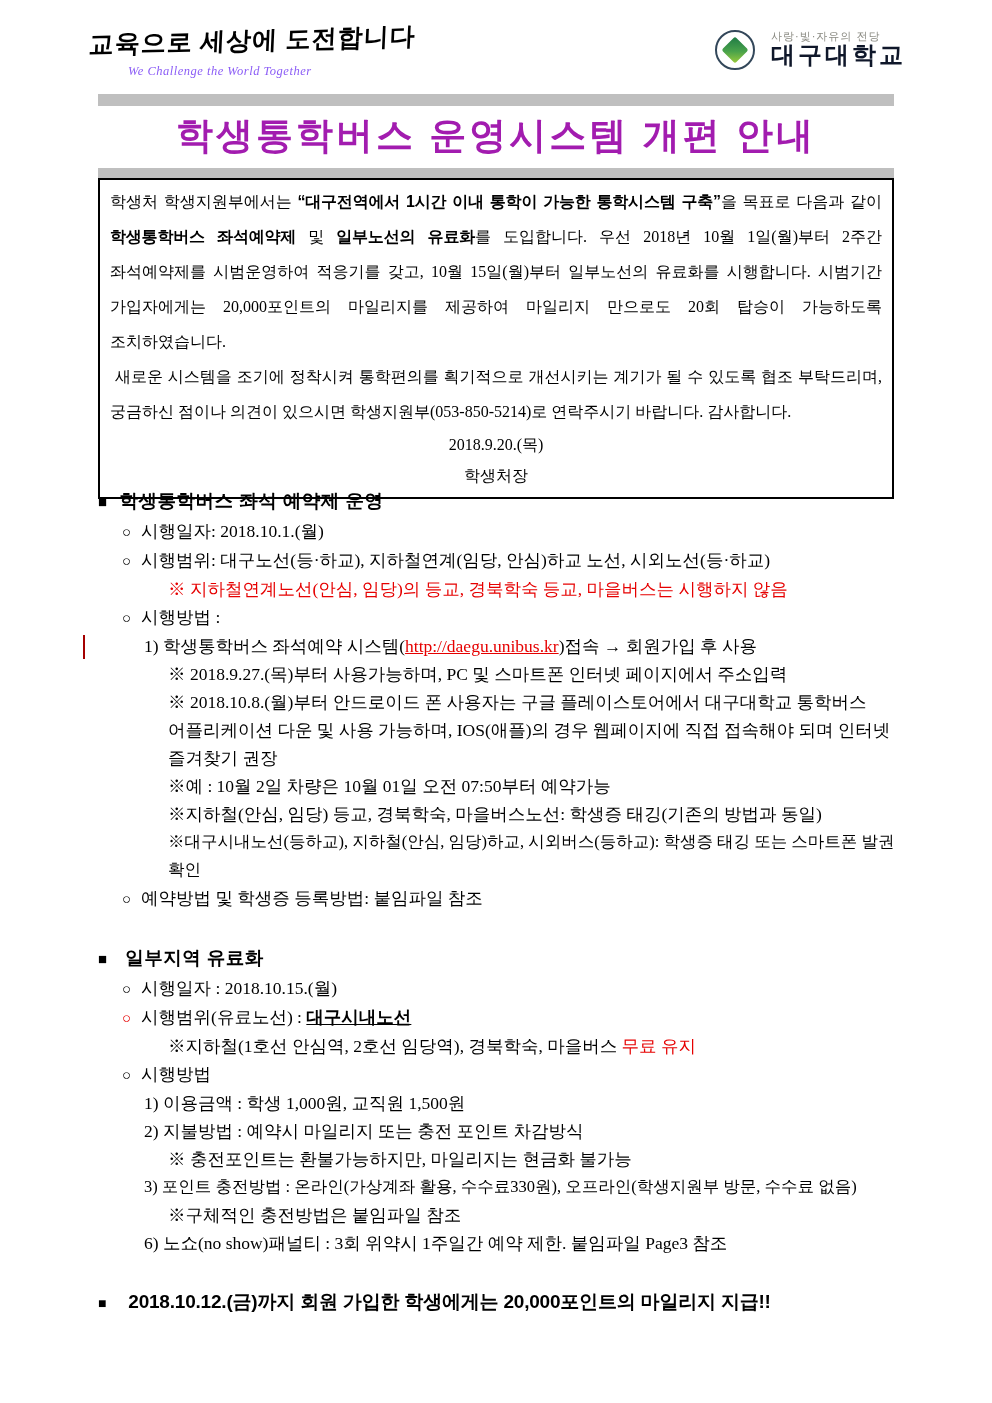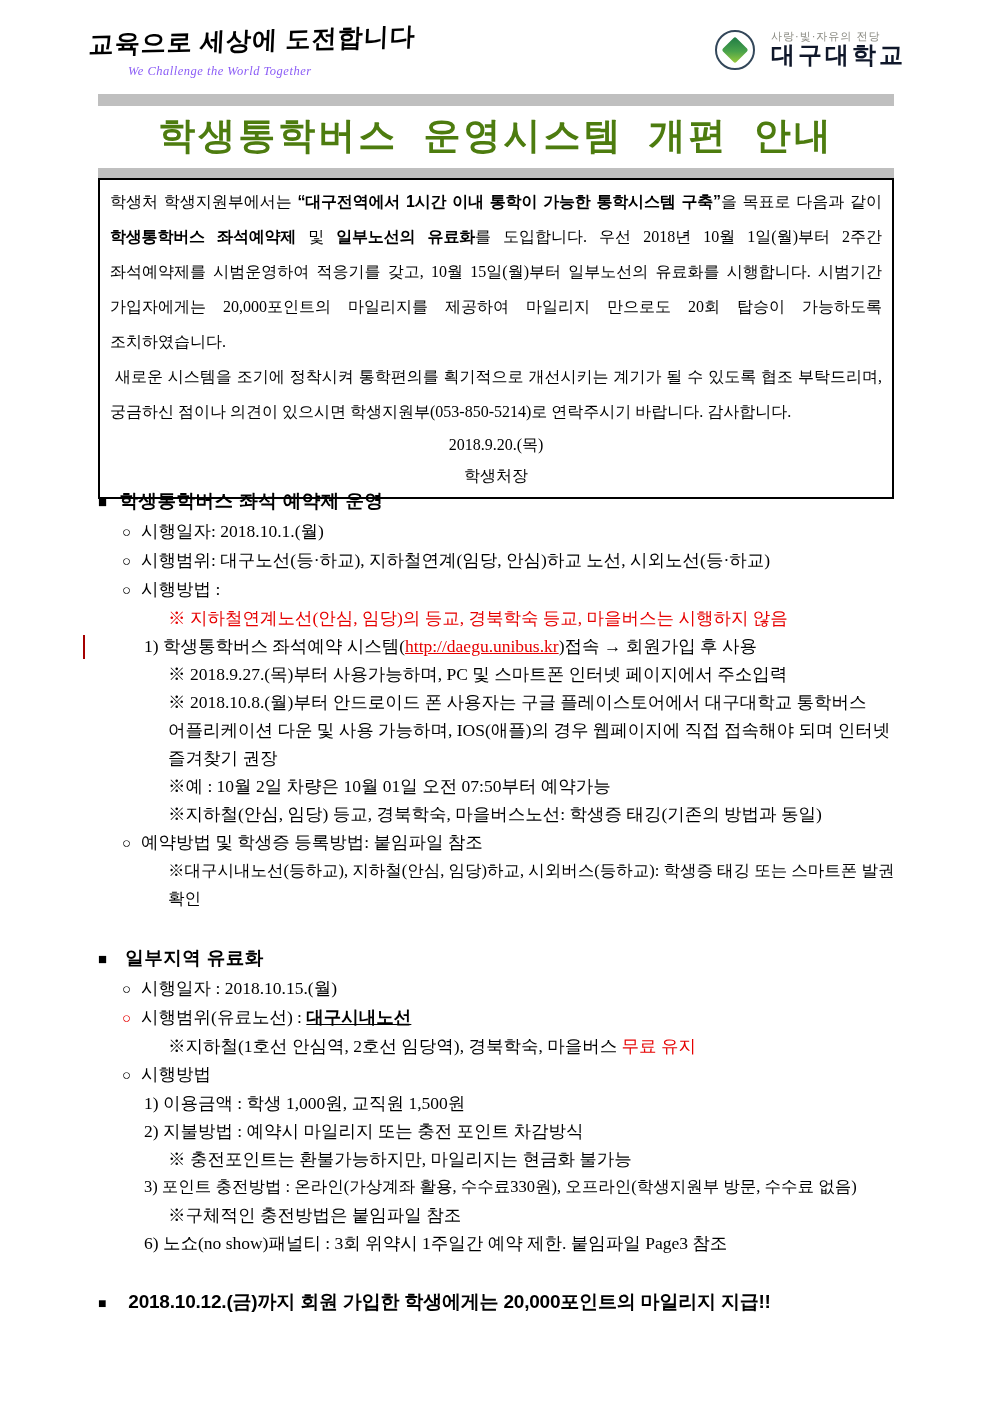--- a/index.html
+++ b/index.html
@@ -39,23 +39,23 @@
   .uni-motto { font-size: 11px; color: #8a8a82; letter-spacing: 1px; font-family: "Liberation Sans", sans-serif; }
   .uni-name {
     font-size: 24px; font-weight: bold; color: #0f172a; letter-spacing: 3px;
     font-family: "Liberation Sans", sans-serif;
   }
 
   
   .titleblock { position: absolute; top: 94px; left: 98px; width: 796px; }
   .graybar { height: 12px; background: #bfbfbf; }
   .doc-title {
-    text-align: center; font-family: Liberation Mono, monospace;
+    text-align: center; font-family: Liberation Sans, sans-serif;
     font-weight: bold; font-size: 37px; letter-spacing: 3px;
-    padding: 5px 0 7px 0; color: #4d7c0f;
+    padding: 5px 0 7px 0; color: #a21caf;
   }
 
   
   .noticebox {
     position: absolute; top: 178px; left: 98px; width: 796px; box-sizing: border-box;
     border: 2px solid #000; padding: 4px 10px 6px 10px; font-size: 16px;
   }
   .noticebox p { margin: 0; text-align: justify; line-height: 35px; word-break: keep-all; }
   .noticebox .center { text-align: center; line-height: 31px; }
   .emph { font-weight: bold; font-family: "Liberation Sans", sans-serif; letter-spacing: -0.2px; }
@@ -134,35 +134,35 @@
 
   <div class="sections">
 
     <div>
       <div class="sec-heading"><span class="bullet">■</span><span>학생통학버스 좌석 예약제 운영</span></div>
 
       <div class="line l-circle"><span class="bullet-circle">○</span><span>시행일자: 2018.10.1.(월)</span></div>
 
       <div class="line l-circle"><span class="bullet-circle">○</span><span>시행범위: 대구노선(등·하교), 지하철연계(임당, 안심)하교 노선, 시외노선(등·하교)</span></div>
 
+      <div class="line l-note-red">※ 지하철연계노선(안심, 임당)의 등교, 경북학숙 등교, 마을버스는 시행하지 않음</div>
+
       <div class="line l-circle"><span class="bullet-circle">○</span><span>시행방법 :</span></div>
-
-      <div class="line l-note-red">※ 지하철연계노선(안심, 임당)의 등교, 경북학숙 등교, 마을버스는 시행하지 않음</div>
 
       <div class="line l-num"><span class="changebar"></span><span>1) 학생통학버스 좌석예약 시스템(</span><span class="link-red">http://daegu.unibus.kr</span><span>)접속 → 회원가입 후 사용</span></div>
 
       <div class="line l-sub">※ 2018.9.27.(목)부터 사용가능하며, PC 및 스마트폰 인터넷 페이지에서 주소입력</div>
       <div class="line l-sub">※ 2018.10.8.(월)부터 안드로이드 폰 사용자는  구글 플레이스토어에서 대구대학교 통학버스 어플리케이션 다운 및 사용 가능하며, IOS(애플)의 경우 웹페이지에 직접 접속해야 되며 인터넷 즐겨찾기 권장</div>
 
       <div class="line l-sub">※예 : 10월 2일 차량은 10월 01일 오전 07:50부터 예약가능</div>
 
       <div class="line l-sub">※지하철(안심, 임당) 등교, 경북학숙, 마을버스노선: 학생증 태깅(기존의 방법과 동일)</div>
+      <div class="line l-sub tight">※대구시내노선(등하교), 지하철(안심, 임당)하교, 시외버스(등하교): 학생증 태깅 또는 스마트폰 발권 확인</div>
+
       <div class="line l-circle"><span class="bullet-circle">○</span><span>예약방법 및 학생증 등록방법: 붙임파일 참조</span></div>
-
-      <div class="line l-sub tight">※대구시내노선(등하교), 지하철(안심, 임당)하교, 시외버스(등하교): 학생증 태깅 또는 스마트폰 발권 확인</div>
     </div>
 
     <div class="sec2">
       <div class="sec-heading"><span class="bullet">■</span>&nbsp;<span>일부지역 유료화</span></div>
 
       <div class="line l-circle"><span class="bullet-circle">○</span><span>시행일자 : 2018.10.15.(월)</span></div>
 
       <div class="line l-circle"><span class="bullet-circle red">○</span><span>시행범위(유료노선) : </span><span class="bold-underline">대구시내노선</span></div>
 
       <div class="line l-sub"><span>※지하철(1호선 안심역, 2호선 임당역), 경북학숙, 마을버스 </span><span class="red">무료 유지</span></div>

